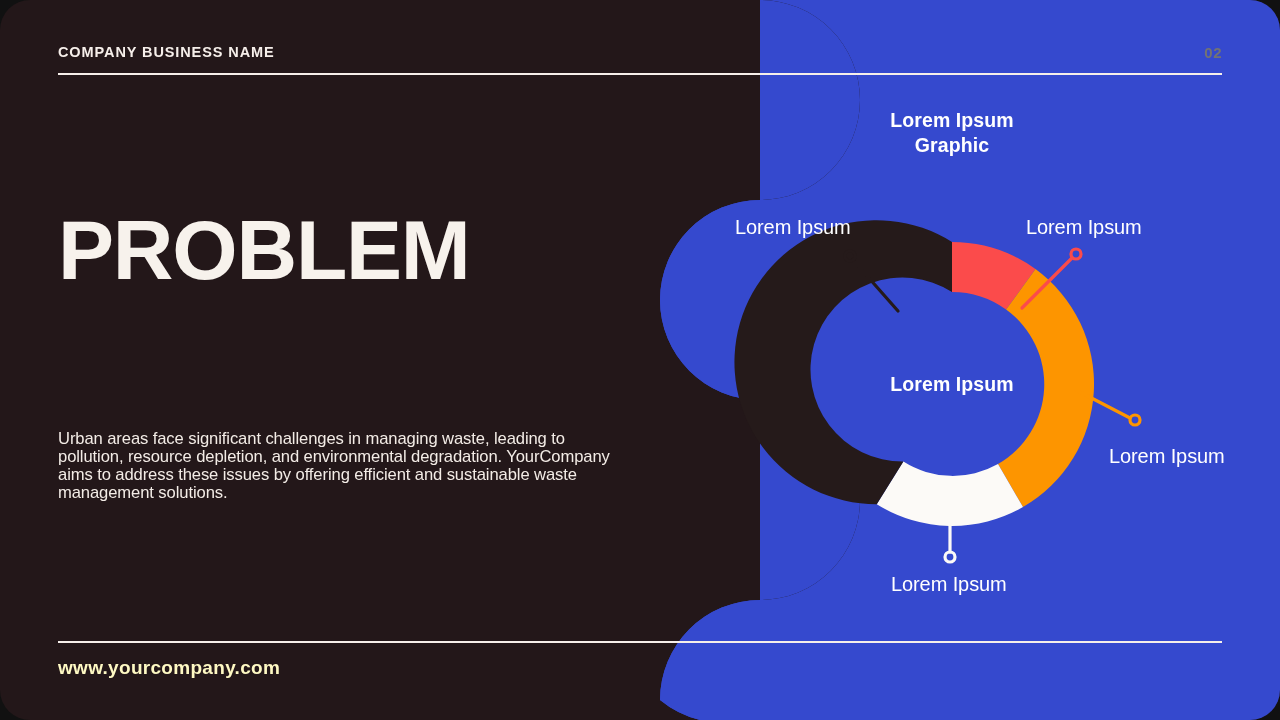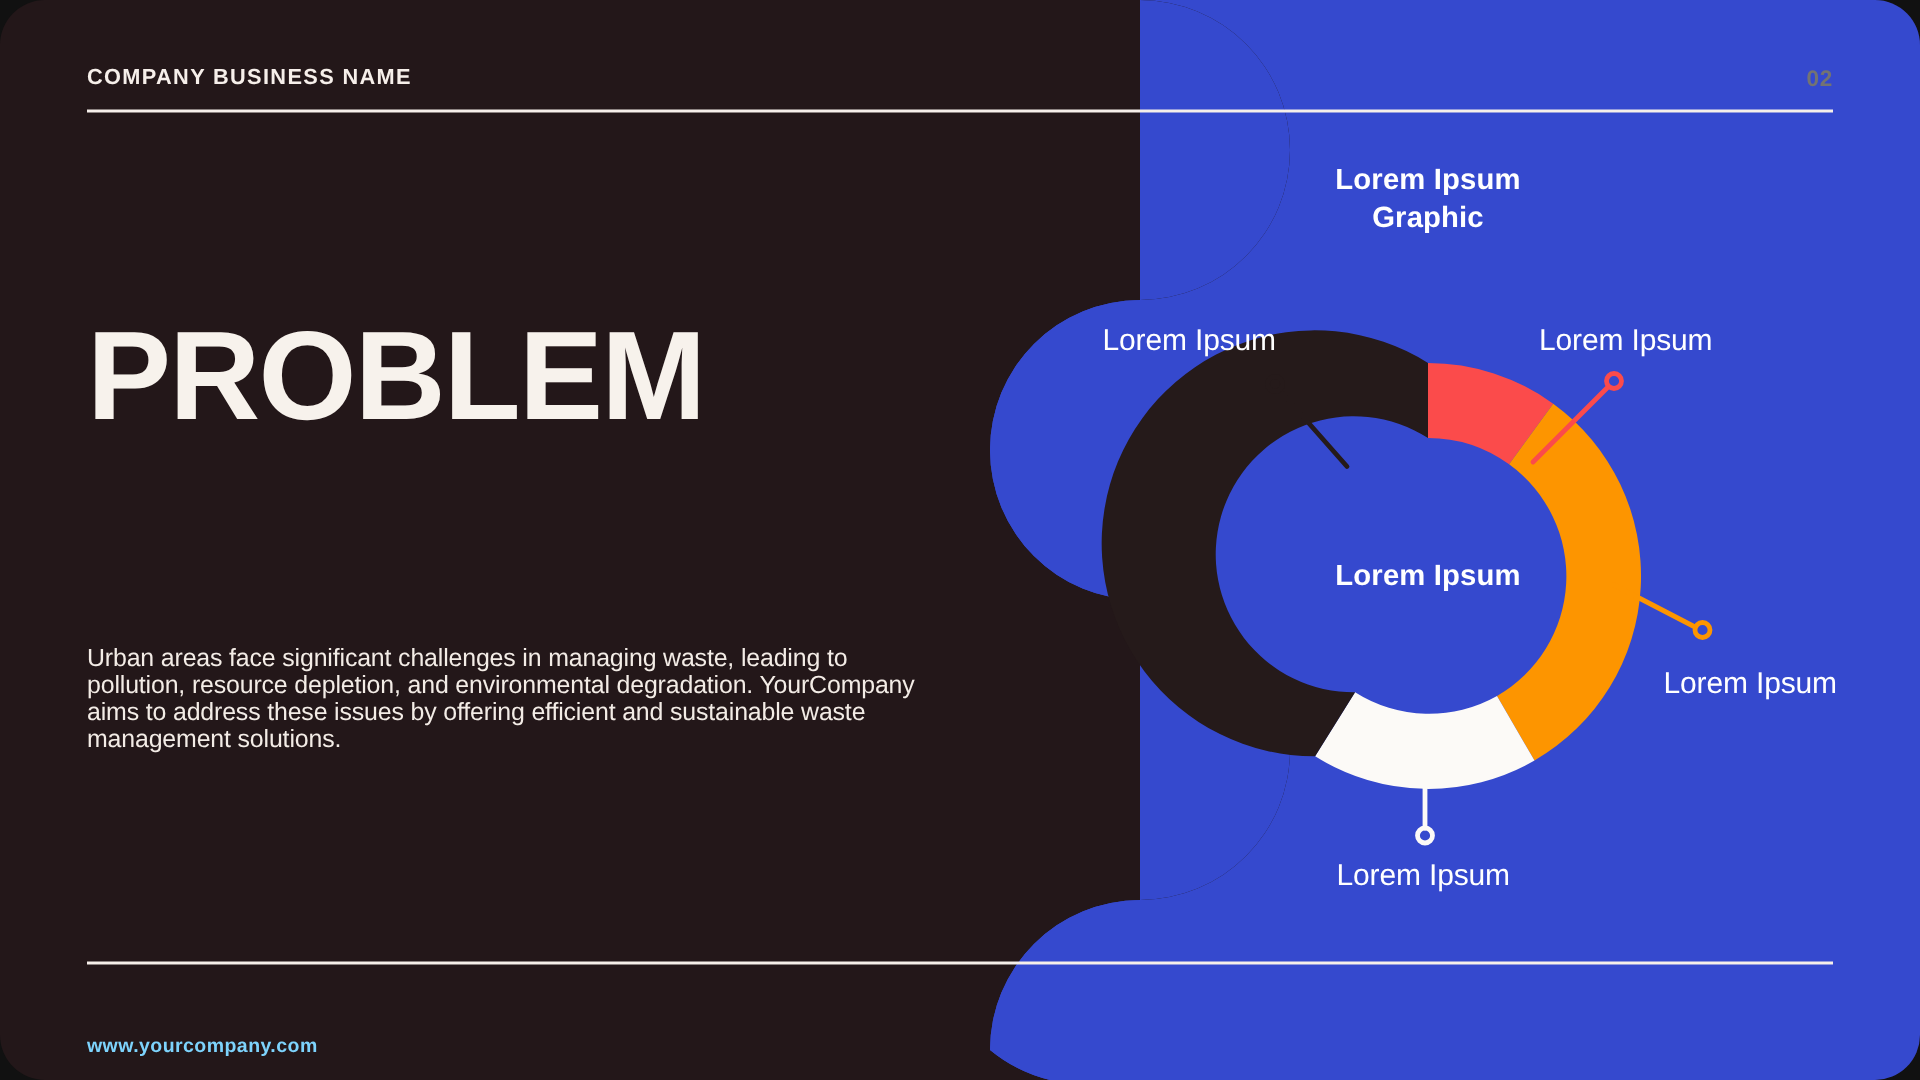--- a/index.html
+++ b/index.html
@@ -90,25 +90,24 @@
     left: 58px;
     top: 641px;
     width: 1164px;
     height: 2px;
     background: #F6EFEA;
   }
   #footer-url {
     position: absolute;
     left: 58px;
     top: 657px;
-    font-size: 13px;
+    font-size: 19px;
     font-weight: bold;
     letter-spacing: 0.3px;
-    color: #7dd3fc;
-    margin-top: 32px;
+    color: #fef9c3;
   }
 
   
   #chart-heading {
     position: absolute;
     left: 832px;
     top: 108px;
     width: 240px;
     text-align: center;
     font-size: 19.5px;

